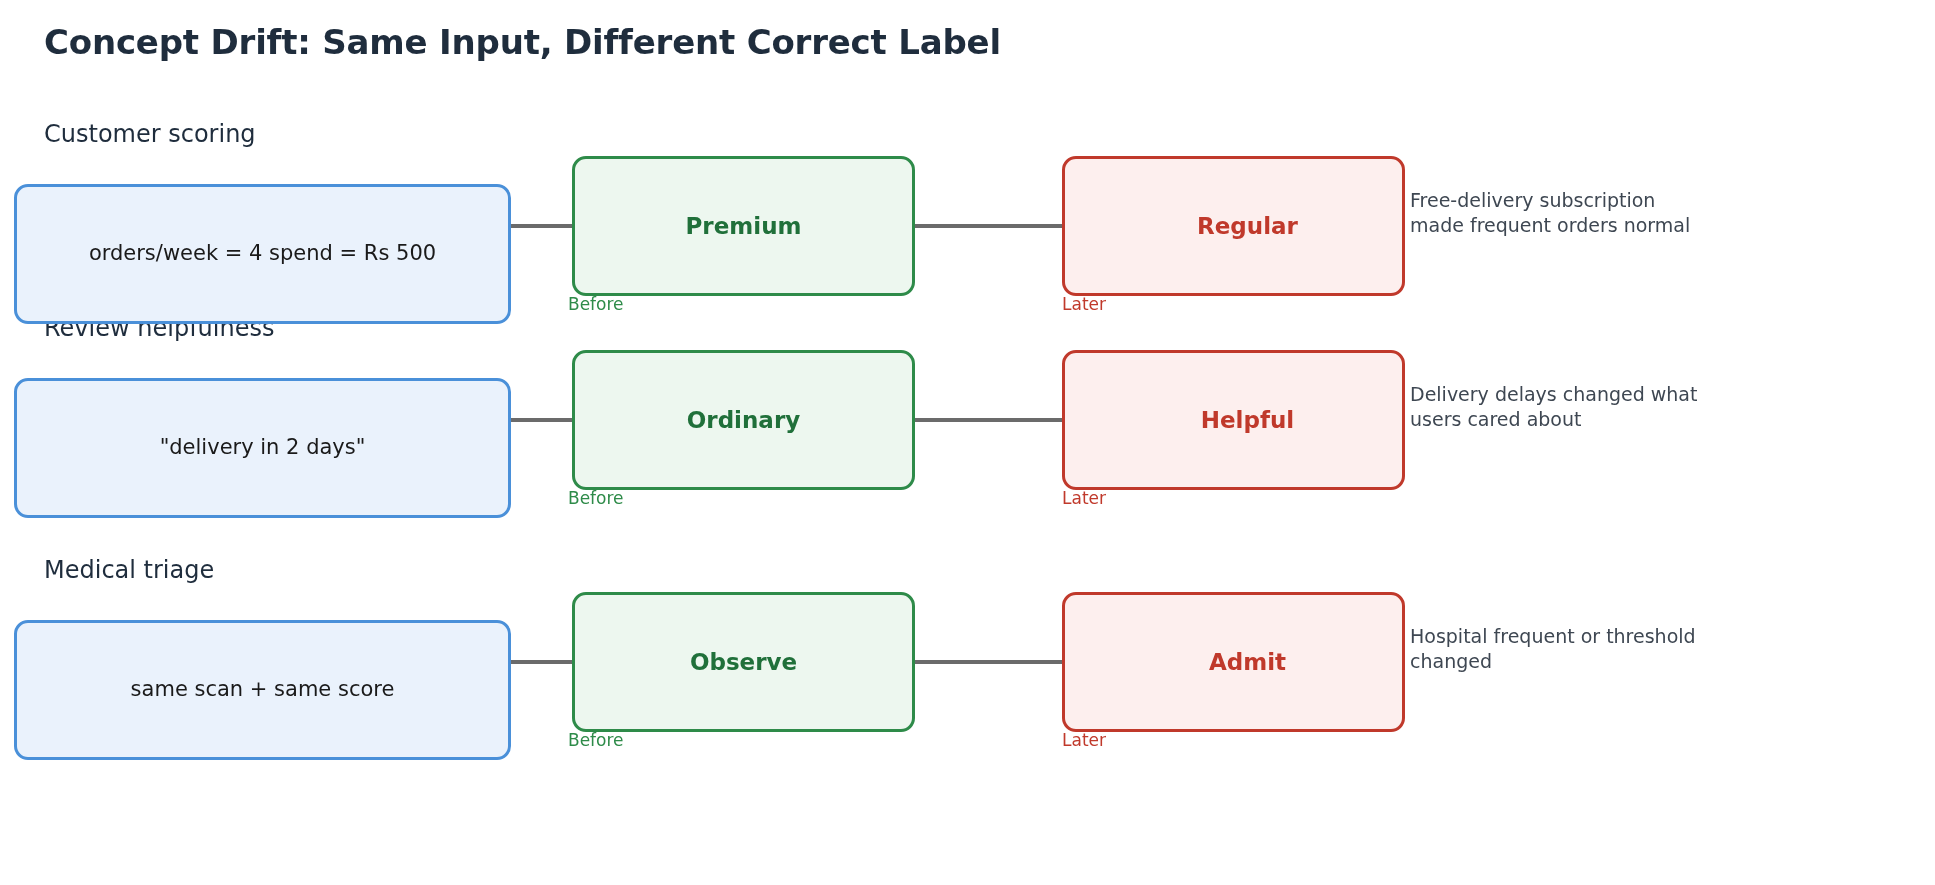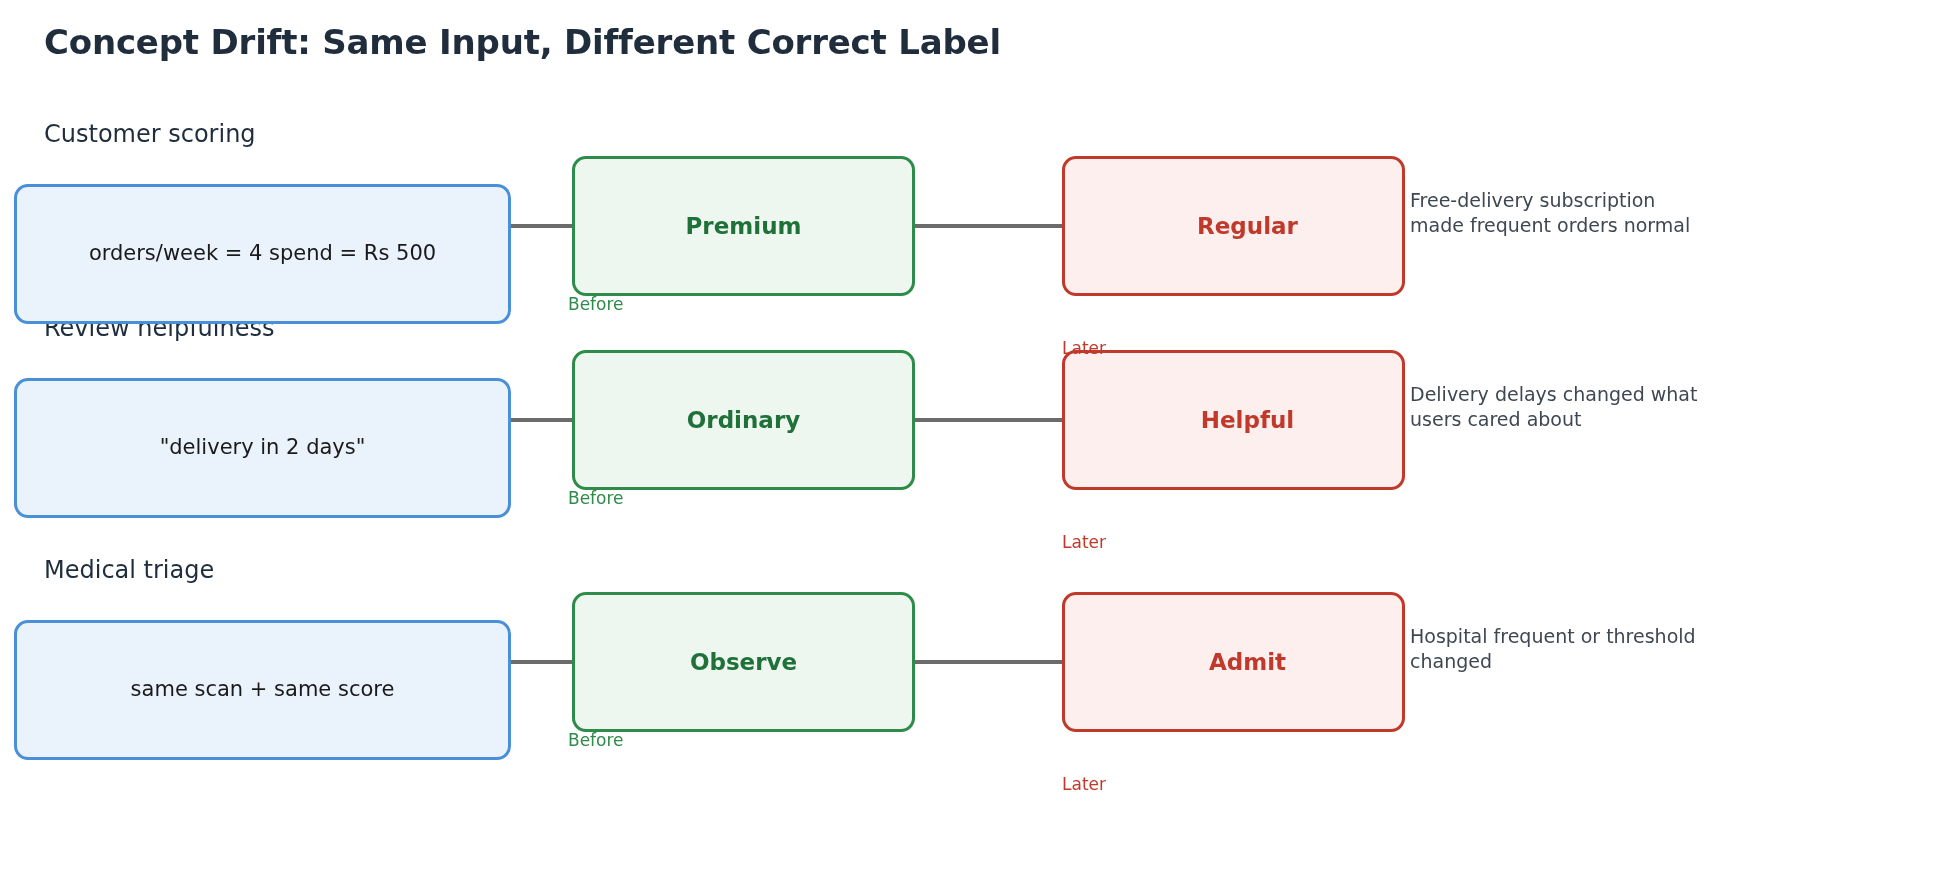--- a/index.html
+++ b/index.html
@@ -131,21 +131,20 @@
   }
   .phase-before {
     left: 568px;
     width: 343px;
     color: #2e8b49;
   }
   .phase-later {
     left: 1062px;
     width: 343px;
     color: #c0392b;
-    margin-top: 44px;
   }
 
   
   .arrow {
     position: absolute;
     top: 62px;
     height: 16px;
     z-index: 2;
   }
   .arrow-1 { left: 474px; width: 128px; }

